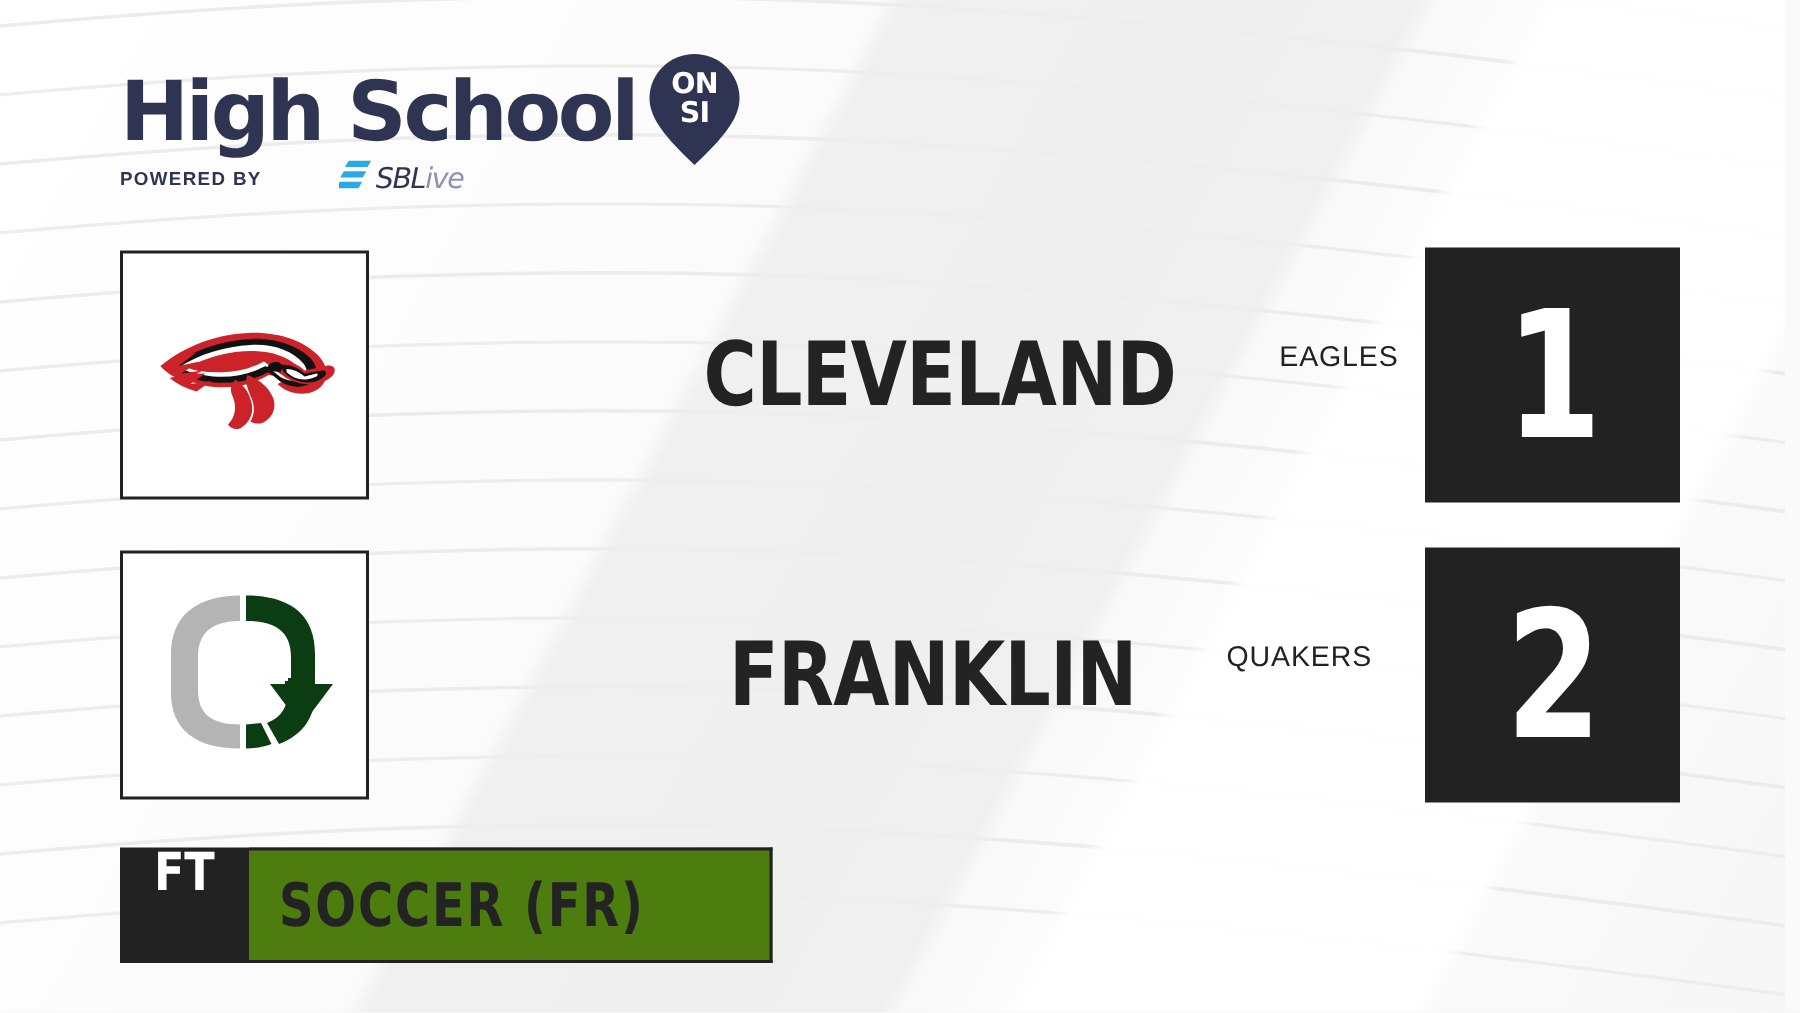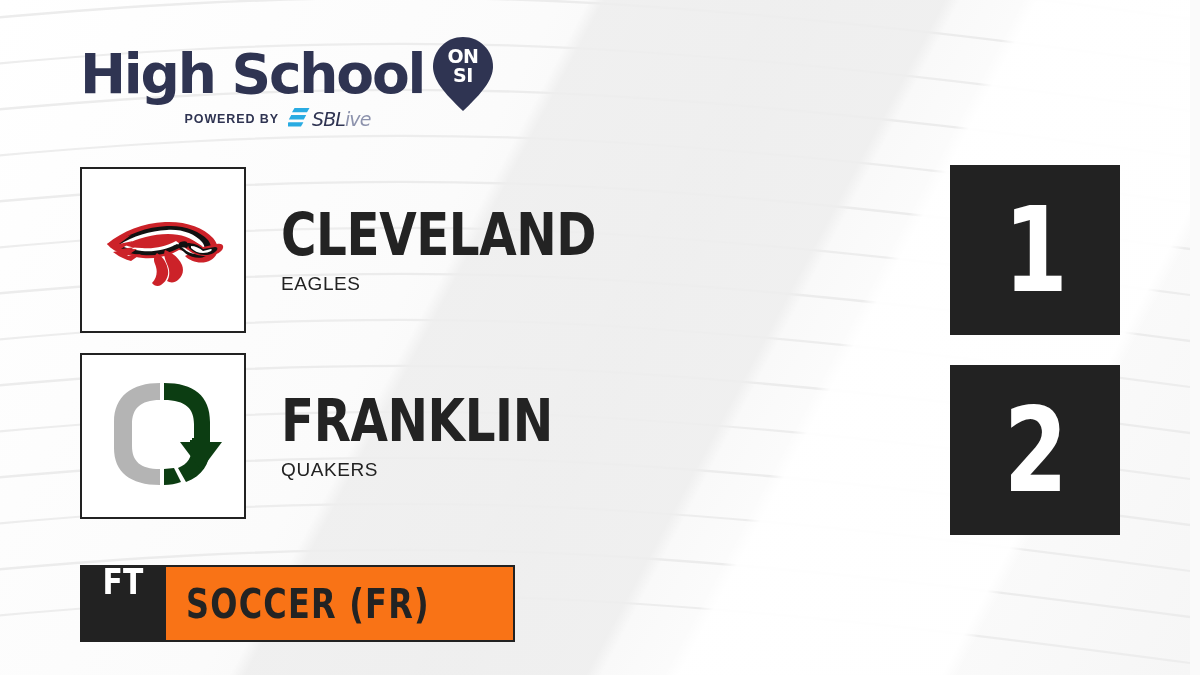--- a/index.html
+++ b/index.html
@@ -74,24 +74,25 @@
     color: #2f3452;
     white-space: nowrap;
   }
   .brand-pin {
     margin-left: 8px;
     margin-bottom: -14px;
   }
   .brand-sub {
     display: flex;
     align-items: center;
-    justify-content: center;
+    justify-content: flex-start;
     margin-top: 7px;
     width: 395px;
     height: 20px;
+    gap: 43px;
   }
   .powered-by {
     font-family: "Liberation Sans", sans-serif;
     font-weight: bold;
     font-size: 12.5px;
     letter-spacing: 0.9px;
     color: #2f3452;
     white-space: nowrap;
   }
   .sblive {
@@ -115,39 +116,39 @@
   
   .team-row {
     position: absolute;
     left: 80px;
     width: 1040px;
     height: 170px;
     display: flex;
     align-items: center;
   }
   #team-row-0 { top: 165px; }
-  #team-row-1 { top: 351px; }
+  #team-row-1 { top: 365px; }
 
   .logo-box {
     width: 166px;
     height: 166px;
     box-sizing: border-box;
     border: 2px solid #222222;
     background: #ffffff;
     display: flex;
     align-items: center;
     justify-content: center;
     flex: 0 0 auto;
   }
   .logo-box svg { display: block; }
 
   .team-text {
     margin-left: 35px;
     display: flex;
-    flex-direction: column;
+    flex-direction: row;
     justify-content: center;
     flex: 1 1 auto;
   }
   .team-name {
     font-family: "DejaVu Sans", sans-serif;
     font-weight: bold;
     font-size: 59px;
     line-height: 60px;
     letter-spacing: -0.5px;
     color: #232323;
@@ -210,21 +211,21 @@
     font-size: 35px;
     line-height: 35px;
     color: #ffffff;
     transform: scaleX(0.85);
     letter-spacing: 0px;
   }
   .status-label {
     box-sizing: border-box;
     border: 2px solid #222222;
     border-left: none;
-    background: #f97316;
+    background: #4d7c0f;
     display: flex;
     align-items: center;
     padding: 0 22px 0 20px;
     flex: 0 0 auto;
   }
   .status-label-text {
     font-family: "DejaVu Sans", sans-serif;
     font-weight: bold;
     font-size: 40px;
     line-height: 40px;

